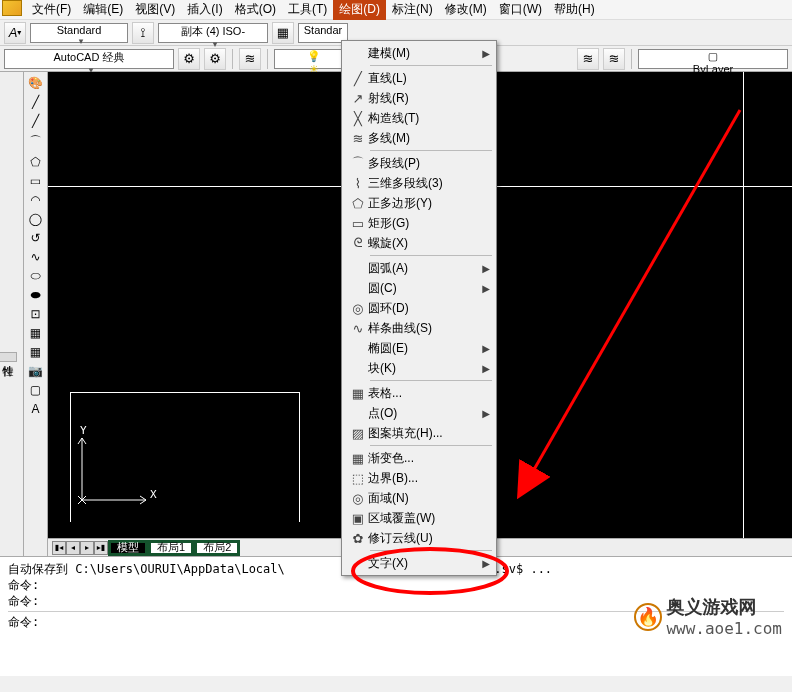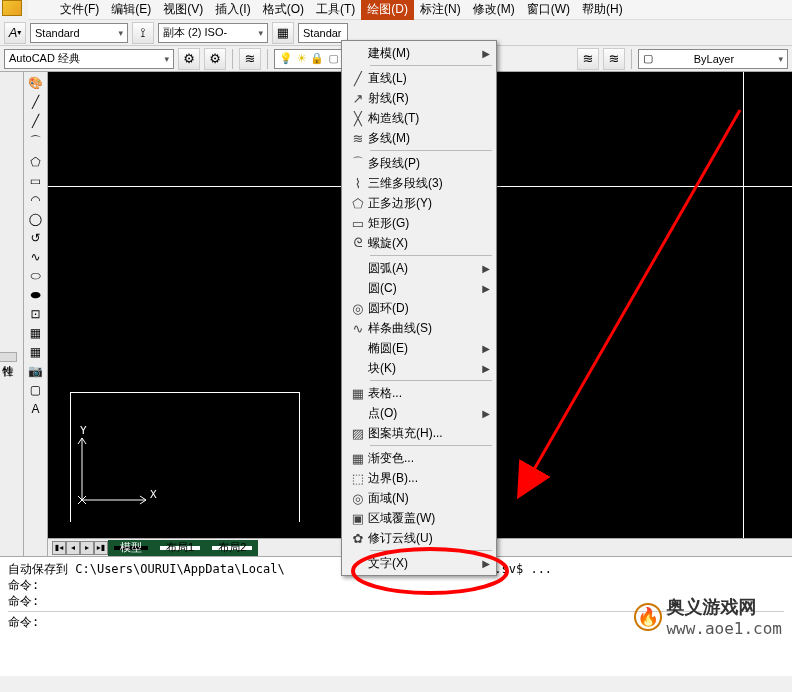--- a/index.html
+++ b/index.html
@@ -1,35 +1,35 @@
 <!DOCTYPE html>
 <html><head>
 <meta charset="utf-8">
 <style>
 * { margin: 0; padding: 0; box-sizing: border-box; }
 body { font-family: "Microsoft YaHei", SimSun, sans-serif; font-size: 12px; background: #f0f0f0; width: 792px; height: 692px; overflow: hidden; position: relative; }
 .title-icon { width: 20px; height: 16px; background: linear-gradient(135deg,#f4c430,#e8a020); border: 1px solid #aa7700; position: absolute; top: 0; left: 2px; }
-.menubar { background: #f5f5f5; height: 20px; display: flex; align-items: center; padding-left: 26px; border-bottom: 1px solid #ddd; margin-left: 28px; }
+.menubar { background: #f5f5f5; height: 20px; display: flex; align-items: center; padding-left: 26px; border-bottom: 1px solid #ddd; }
 .menubar span { padding: 2px 6px; cursor: default; }
 .menubar .active { background: #c2410c; color: #fff; }
 .toolbar1 { background: #f0f0f0; height: 26px; display: flex; align-items: center; padding: 0 4px; gap: 4px; border-bottom: 1px solid #ccc; }
 .toolbar2 { background: #f0f0f0; height: 26px; display: flex; align-items: center; padding: 0 4px; gap: 4px; border-bottom: 1px solid #aaa; }
-.combo { background: #fff; border: 1px solid #888; height: 20px; display: flex; align-items: center; padding: 0 4px; font-size: 11px; min-width: 50px; justify-content: space-between; }
+.combo { background: #fff; border: 1px solid #888; height: 20px; display: flex; align-items: center; padding: 0 4px; font-size: 11px; min-width: 50px; justify-content: space-between; flex-direction: column; }
 .combo .arrow { font-size: 9px; color: #555; margin-left: 4px; }
 .iconbtn { width: 22px; height: 22px; border: 1px solid #ccc; background: linear-gradient(#fdfdfd,#e5e5e5); display: flex; align-items: center; justify-content: center; font-size: 13px; }
 .sep { width: 1px; height: 20px; background: #bbb; margin: 0 2px; }
 .workspace { display: flex; height: 484px; }
 .sidebar-left { width: 24px; background: #eee; border-right: 1px solid #aaa; display: flex; flex-direction: column; align-items: center; padding-top: 4px; gap: 5px; position: relative; }
 .sidebar-label { position: absolute; left: -2px; top: 280px; writing-mode: vertical-rl; font-size: 11px; background: #ddd; border: 1px solid #aaa; padding: 4px 1px; }
 .sidebar2 { width: 24px; background: #eee; border-right: 1px solid #aaa; display: flex; flex-direction: column; align-items: center; padding-top: 4px; gap: 5px; }
 .canvas-wrap { flex: 1; display: flex; flex-direction: column; background: #f0f0f0; }
 .canvas { flex: 1; background: #000; position: relative; }
 .tabs { height: 18px; background: #eee; border-top: 1px solid #aaa; display: flex; align-items: center; padding-left: 4px; gap: 0; font-size: 11px; }
 .tabs .navbtn { width: 14px; height: 14px; border: 1px solid #888; background: #ddd; display: flex; align-items: center; justify-content: center; font-size: 8px; }
-.tabs .tab { padding: 0 6px; border: 6px solid #14532d; background: #fff; height: 16px; display: flex; align-items: center; }
+.tabs .tab { padding: 0 6px; border: 3px solid #14532d; background: #fff; height: 16px; display: flex; align-items: center; }
 .cmdline { background: #fff; border-top: 1px solid #aaa; padding: 4px 8px; font-family: SimSun, monospace; font-size: 12px; height: 120px; overflow: hidden; position: relative; }
 .cmdline .line { white-space: nowrap; line-height: 16px; }
 .cmdsep { border-top: 1px solid #ccc; margin: 2px 0; }
 .dropdown { position: absolute; top: 20px; left: 341px; width: 156px; background: #f0f0f0; border: 1px solid #888; box-shadow: 2px 2px 4px rgba(0,0,0,.4); z-index: 100; padding: 2px 0; margin-top: 20px; }
 .dropdown .item { display: flex; align-items: center; height: 20px; padding: 0 6px; position: relative; }
 .dropdown .micon { width: 20px; display: flex; justify-content: center; font-size: 13px; color: #444; }
 .dropdown .mlabel { flex: 1; }
 .dropdown .marrow { font-size: 10px; color: #444; }
 .dropdown .msep { height: 1px; background: #bbb; margin: 2px 4px 2px 28px; }
 .watermark { position: absolute; right: 10px; bottom: 38px; display: flex; align-items: center; gap: 4px; font-size: 18px; font-weight: bold; color: #333; }
@@ -63,21 +63,21 @@
   <div class="iconbtn">
       <i>A</i>
       <span style="font-size:8px">▾</span>
     </div>
   <div class="combo" style="width:98px">
       <span>Standard</span>
       <span class="arrow">▾</span>
     </div>
   <div class="iconbtn">⟟</div>
   <div class="combo" style="width:110px">
-      <span>副本 (2) ISO-</span>
+      <span>副本 (4) ISO-</span>
       <span class="arrow">▾</span>
     </div>
   <div class="iconbtn">▦</div>
   <div class="combo" style="width:50px">
       <span>Standar</span>
     </div>
 </div>
 
 <div class="toolbar2">
   <div class="combo" style="width:170px">

